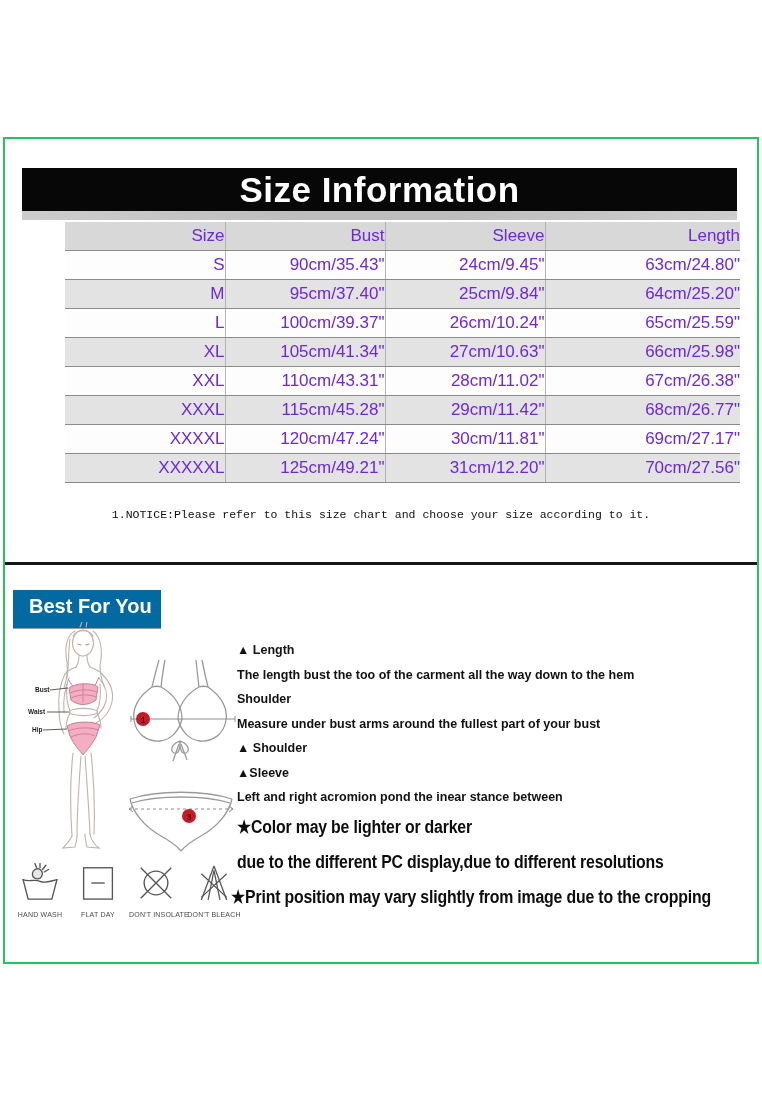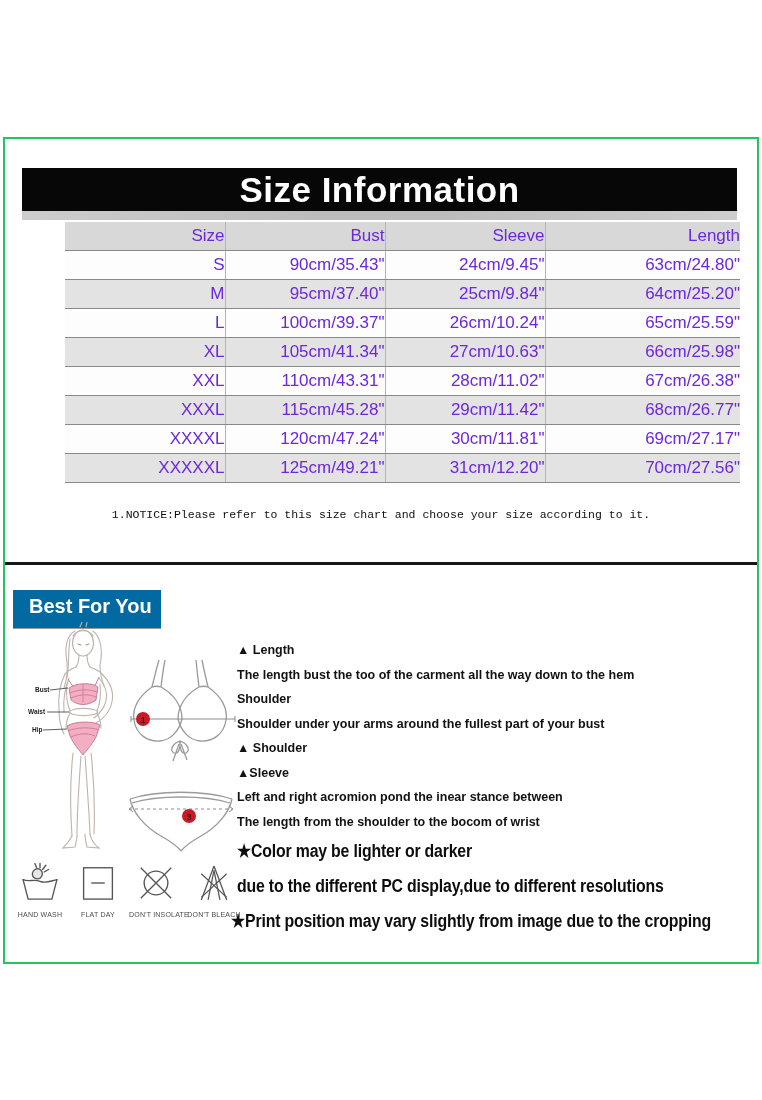--- a/index.html
+++ b/index.html
@@ -201,25 +201,24 @@
           <path d="M6,21 L2,24 L6,27 M102,21 L106,24 L102,27"></path>
         </g>
         <circle cx="62" cy="31" r="7" fill="#c81a25"></circle>
         <text class="svg-label" x="62" y="34.5" text-anchor="middle" font-size="8.5" fill="#33102e">3</text>
       </svg>
 
       <div class="measure-col">
         <p class="m-line">▲ Length</p>
         <p class="m-line">The length bust the too of the carment all the way down to the hem</p>
         <p class="m-line">Shoulder</p>
-        <p class="m-line">Shoulder under your arms around the fullest part of your bust</p>
+        <p class="m-line">Measure under bust arms around the fullest part of your bust</p>
         <p class="m-line">▲ Shoulder</p>
         <p class="m-line">▲Sleeve</p>
         <p class="m-line">Left and right acromion pond the inear stance between</p>
-        <p class="m-line">The length from the shoulder to the bocom of wrist</p>
         <p class="big-line">★Color may be lighter or darker</p>
         <p class="big-line">due to the different PC display,due to different resolutions</p>
         <p class="big-line shift">★Print position may vary slightly from image due to the cropping</p>
       </div>
 
       <div class="care-row">
         <div class="care">
           <svg width="44" height="44" viewBox="0 0 52 52">
             <g fill="none" stroke="#555" stroke-width="1.6" stroke-linecap="round">
               <path d="M6,22 L12,45 L40,45 L46,22"></path>

